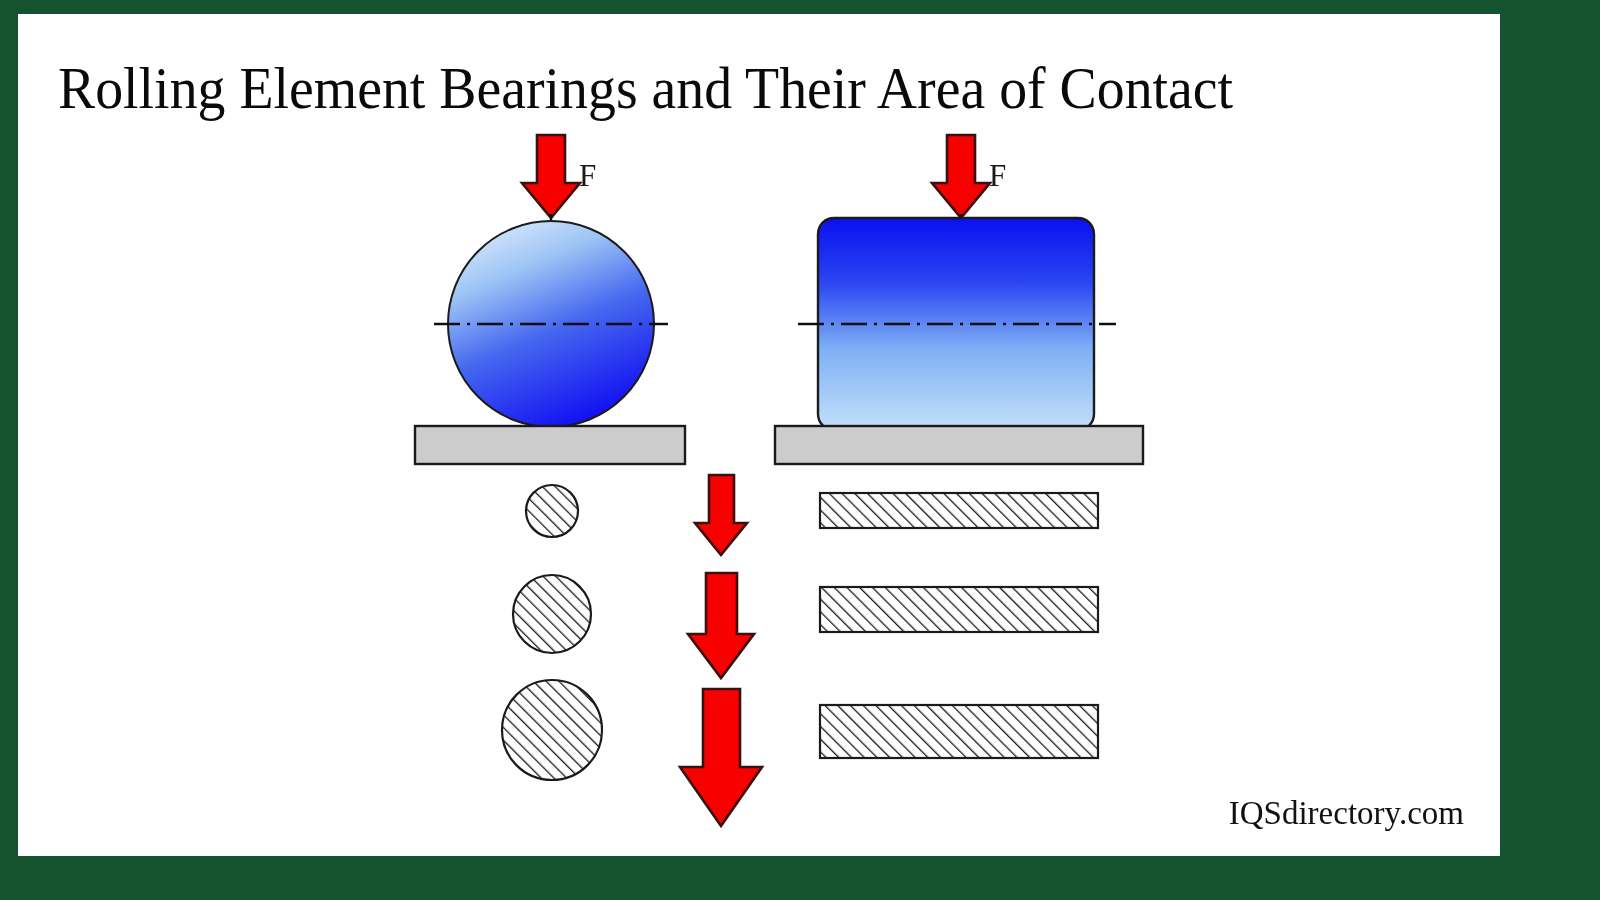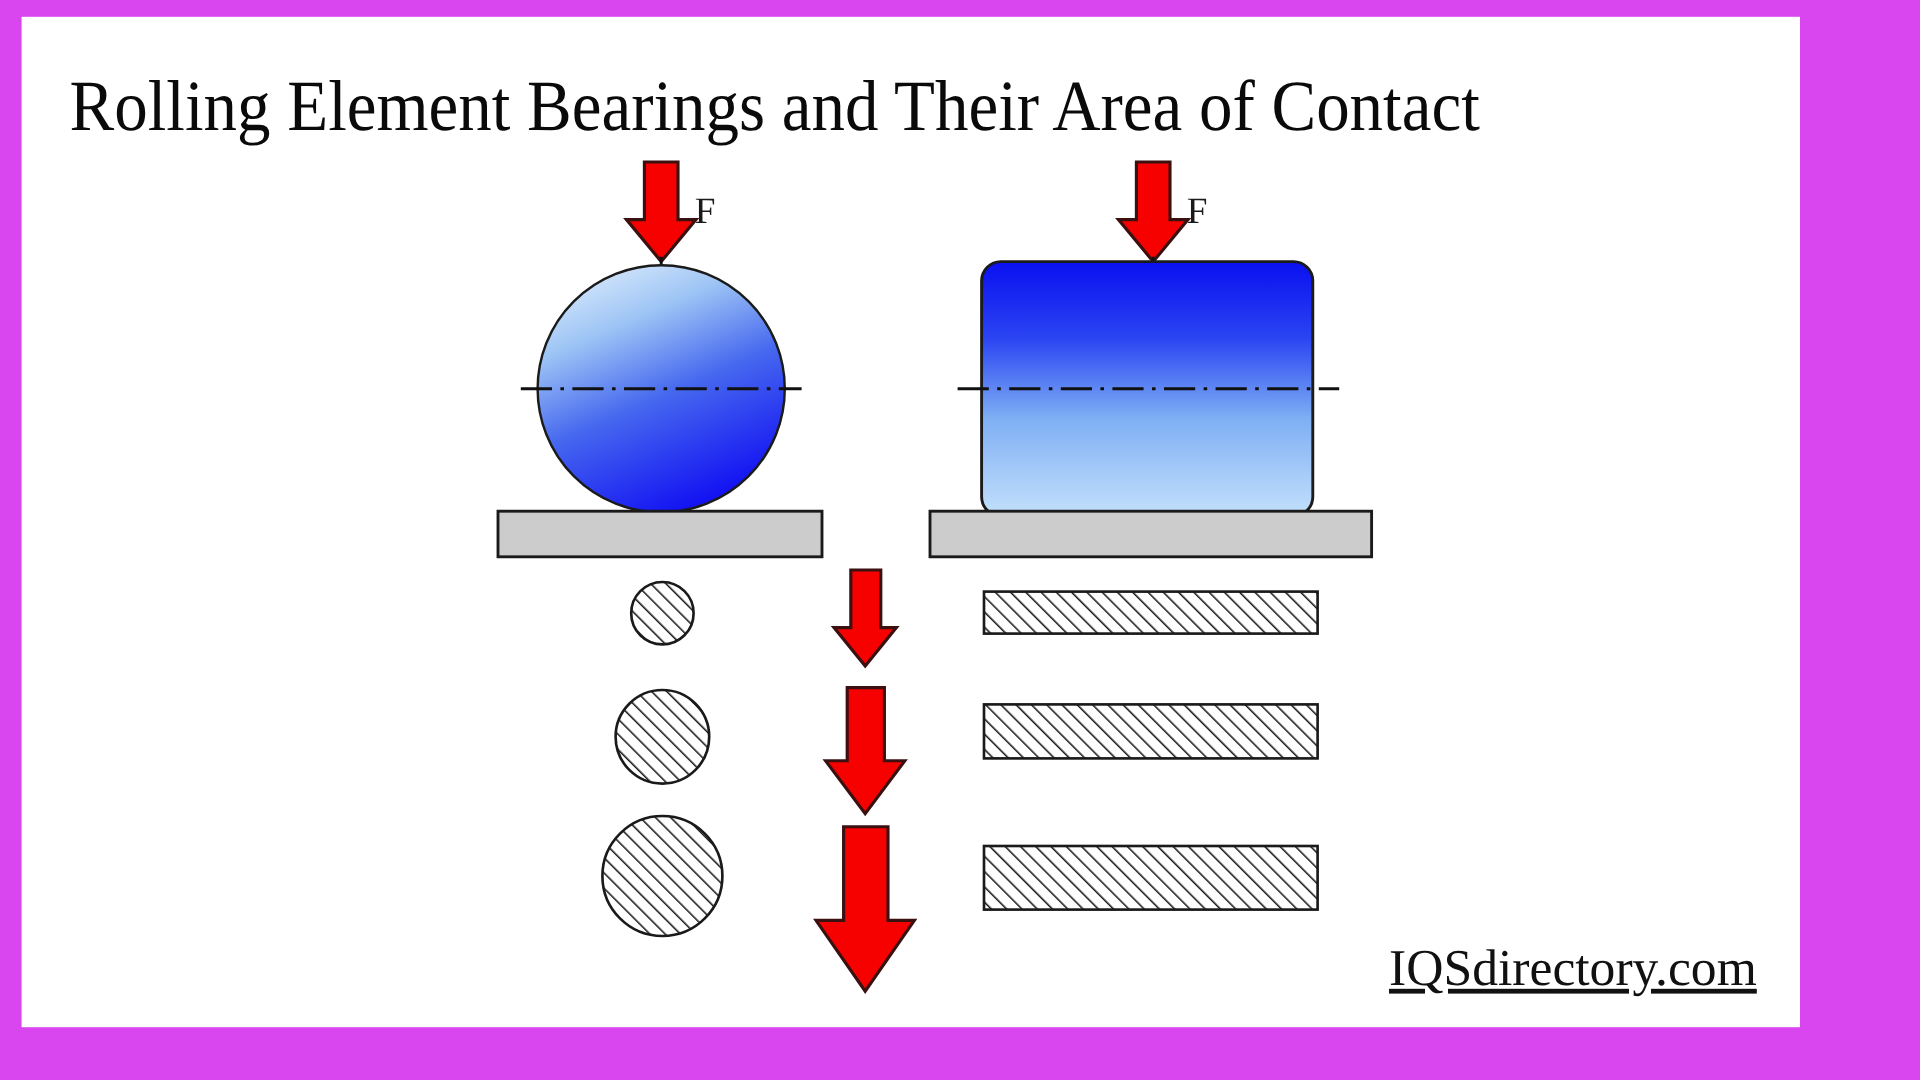--- a/index.html
+++ b/index.html
@@ -10,21 +10,21 @@
   body {
     width: 1600px;
     height: 900px;
     overflow: hidden;
     font-family: "Liberation Serif", serif;
   }
   #page {
     position: relative;
     width: 1600px;
     height: 900px;
-    background: #d946ef;
+    background: #14532d;
     box-sizing: border-box;
   }
   #canvas {
     position: absolute;
     left: 18px;
     top: 14px;
     width: 1482px;
     height: 842px;
     background: #ffffff;
   }
@@ -40,24 +40,23 @@
     letter-spacing: 0px;
     white-space: nowrap;
     transform: scaleX(0.93);
     transform-origin: left center;
   }
   #watermark {
     position: absolute;
     right: 36px;
     bottom: 24px;
     font-family: "Liberation Serif", serif;
-    font-size: 43px;
+    font-size: 33px;
     color: #111111;
     white-space: nowrap;
-    text-decoration: underline;
   }
   .f-label {
     position: absolute;
     font-family: "Liberation Serif", serif;
     font-size: 31px;
     color: #1a1a1a;
   }
   svg.diag {
     position: absolute;
     left: 0;

